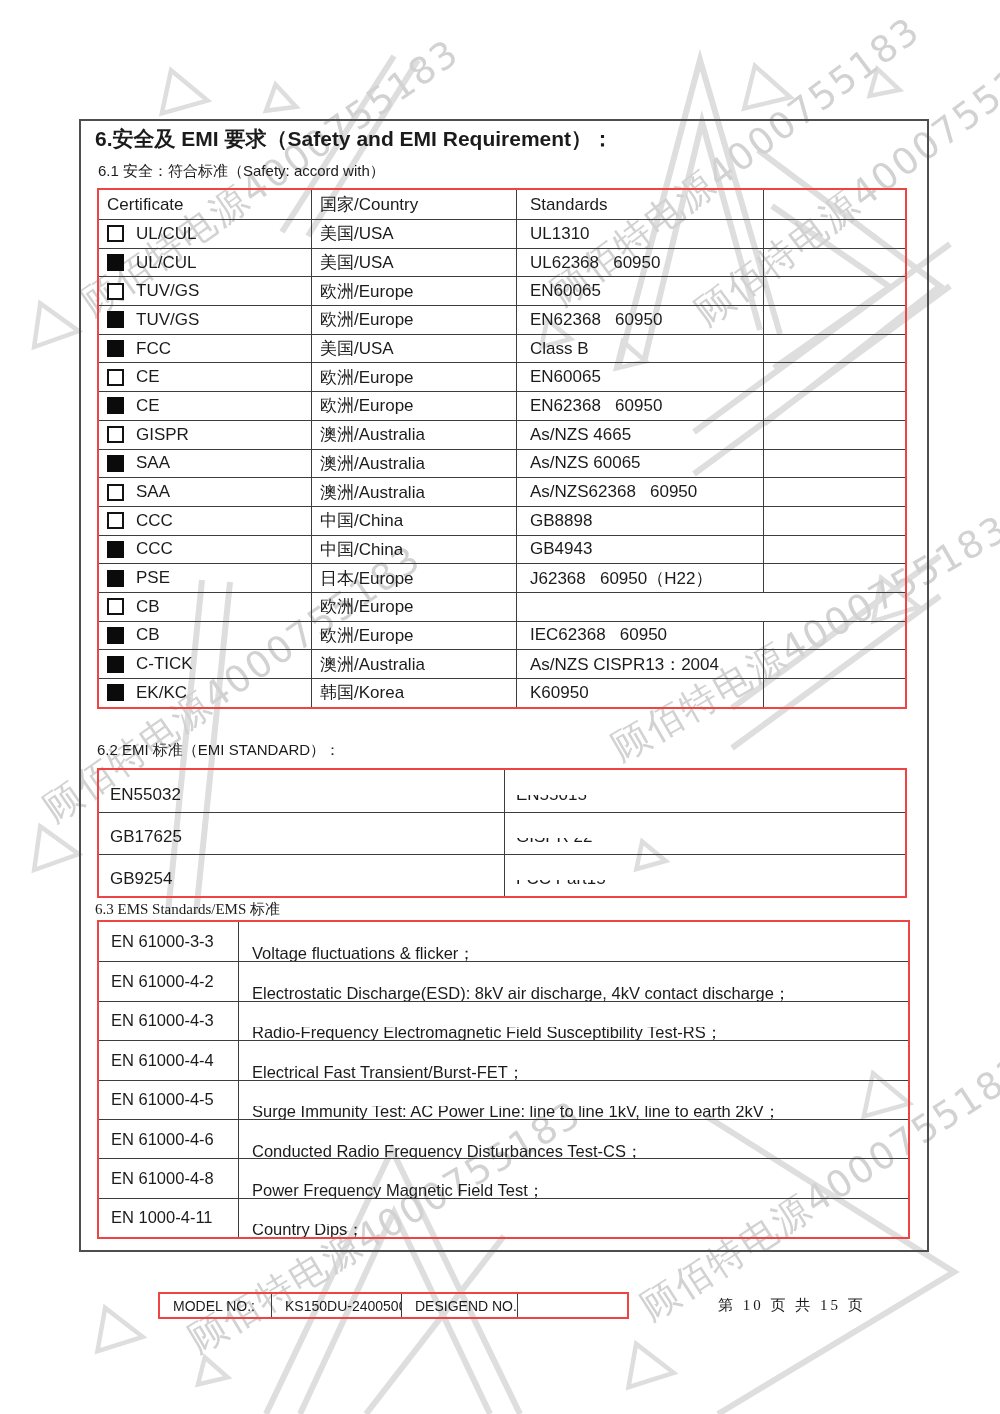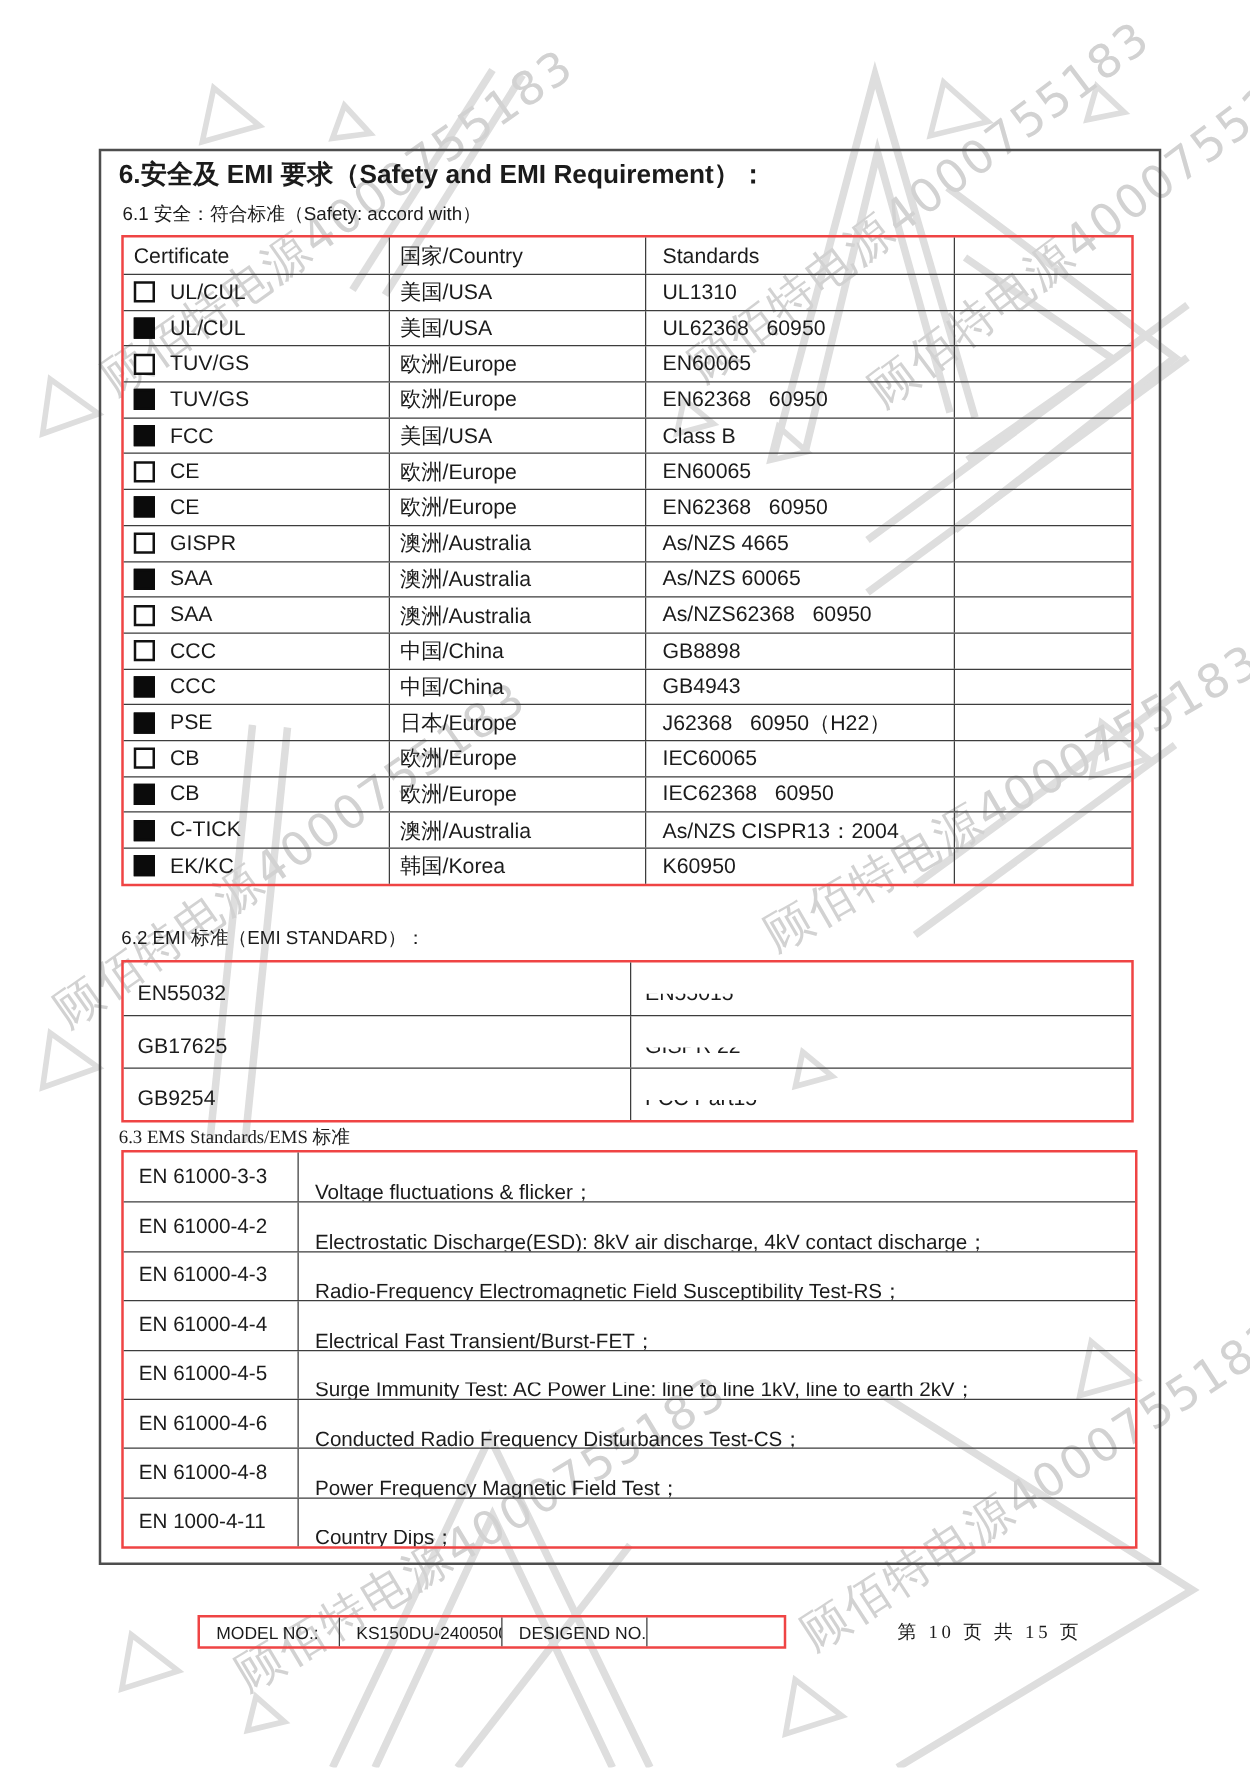--- a/index.html
+++ b/index.html
@@ -221,21 +221,20 @@
     </div>
     <div class="trow">
       <div class="tcell c1"><span class="cb checked"></span><span>PSE</span></div>
       <div class="tcell c2">日本/Europe</div>
       <div class="tcell c3">J62368   60950（H22）</div>
       <div class="tcell c4"></div>
     </div>
     <div class="trow">
       <div class="tcell c1"><span class="cb"></span><span>CB</span></div>
       <div class="tcell c2">欧洲/Europe</div>
-      <div class="tcell c3">IEC60065</div>
       <div class="tcell c4"></div>
     </div>
     <div class="trow">
       <div class="tcell c1"><span class="cb checked"></span><span>CB</span></div>
       <div class="tcell c2">欧洲/Europe</div>
       <div class="tcell c3">IEC62368   60950</div>
       <div class="tcell c4"></div>
     </div>
     <div class="trow">
       <div class="tcell c1"><span class="cb checked"></span><span>C-TICK</span></div>

